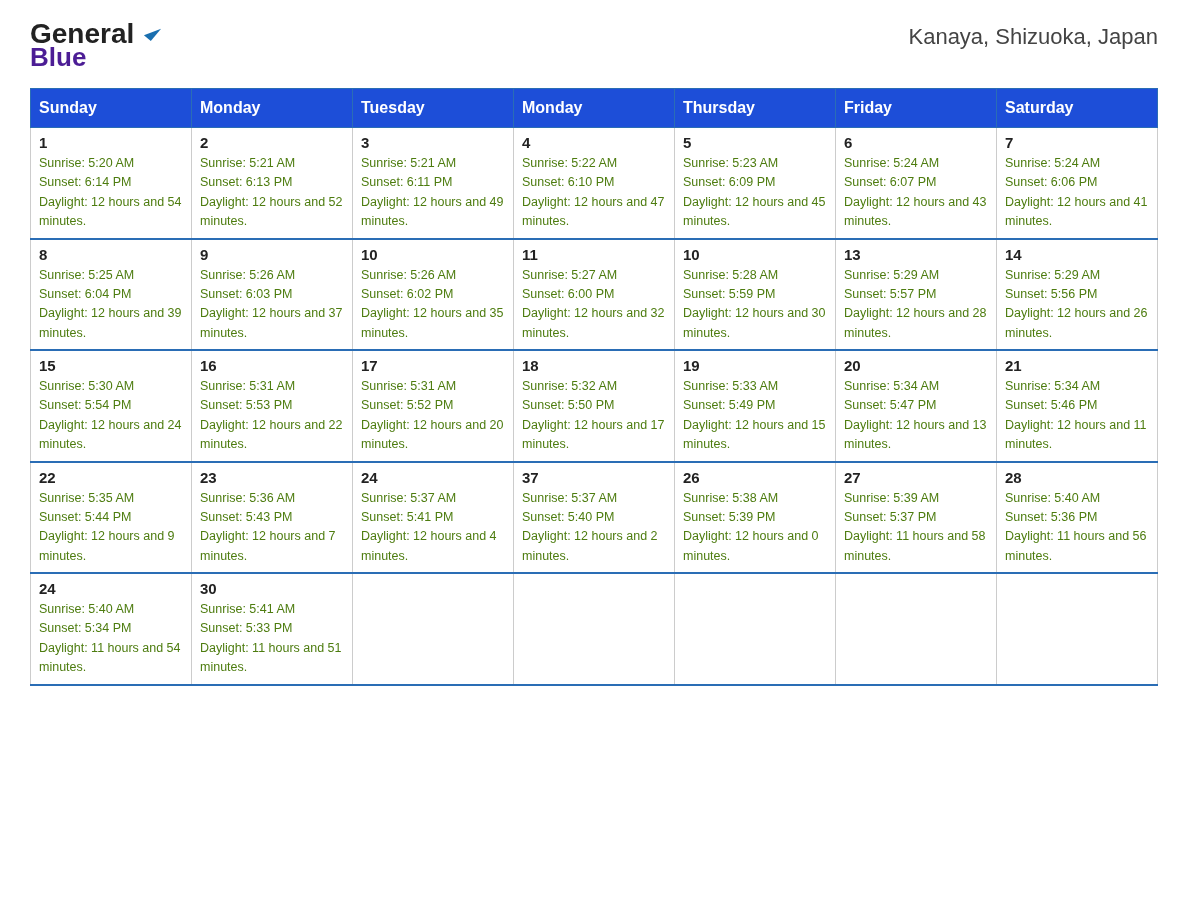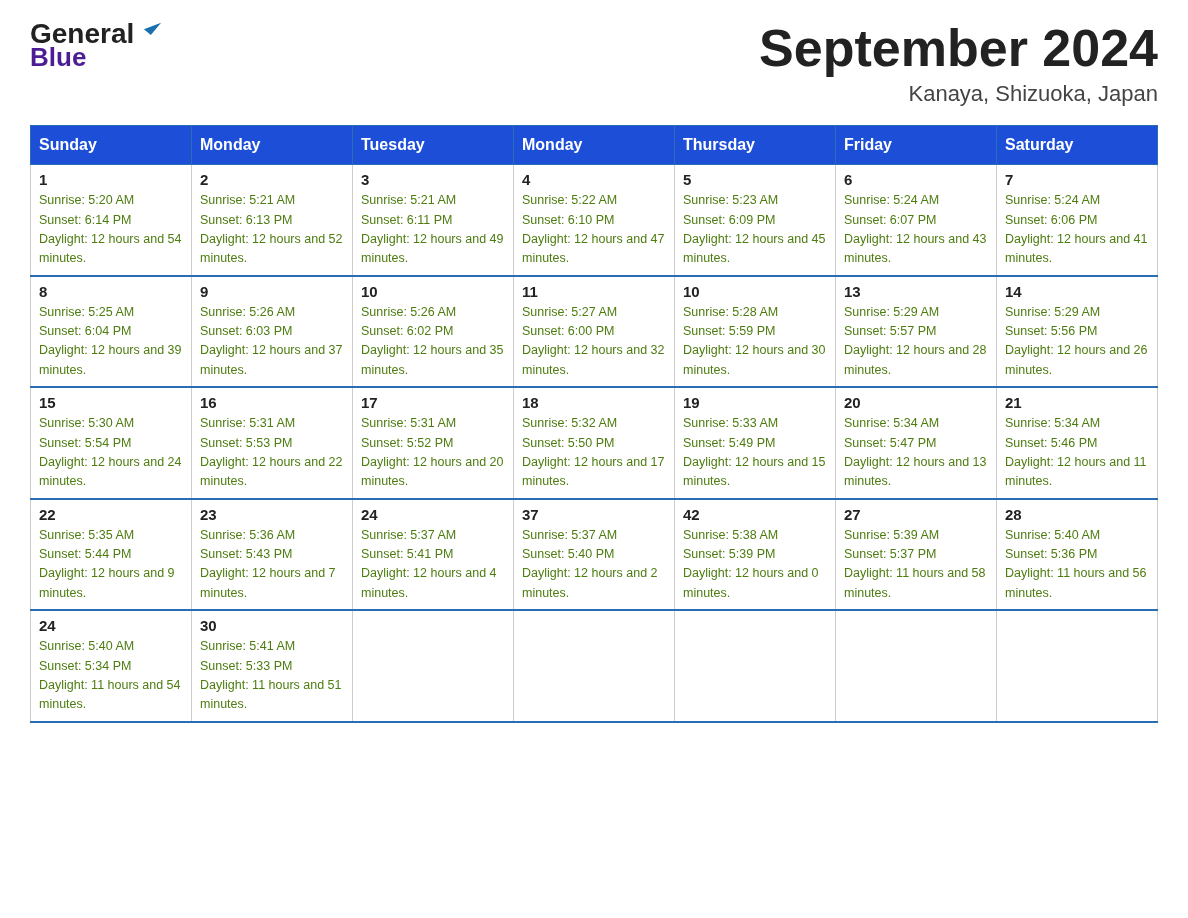--- a/index.html
+++ b/index.html
@@ -80,28 +80,27 @@
     }
     .empty-cell {
       background: #fff;
     }
   </style>
 </head>
 <body>
 
 <div class="header">
   <div class="logo">
-    <div style="display:flex;gap:12px;">
+    <div style="display:flex;align-items:center;gap:12px;">
       <span class="logo-text">General</span>
       <span style="display:inline-block;width:0;height:0;border-left:9px solid transparent;border-right:0px solid transparent;border-bottom:16px solid #1a6faf;margin-left:2px;margin-bottom:0;vertical-align:middle;transform:rotate(40deg);position:relative;top:-2px;"></span>
     </div>
     <span class="logo-text" style="color:#4c1d95;font-size:26px;margin-top:-4px;">Blue</span>
   </div>
   <div class="title-block">
-    <div class="calendar-title">September 2024</div>
     <div class="calendar-subtitle">Kanaya, Shizuoka, Japan</div>
   </div>
 </div>
 
 <table>
   <thead>
     <tr>
     <th>Sunday</th>
         <th>Monday</th>
         <th>Tuesday</th>
@@ -162,21 +161,21 @@
       </tr>
       <tr>
         <td><span class="day-num">22</span>
 <span class="day-info">Sunrise: 5:35 AM<br>Sunset: 5:44 PM<br>Daylight: 12 hours and 9 minutes.</span></td>
         <td><span class="day-num">23</span>
 <span class="day-info">Sunrise: 5:36 AM<br>Sunset: 5:43 PM<br>Daylight: 12 hours and 7 minutes.</span></td>
         <td><span class="day-num">24</span>
 <span class="day-info">Sunrise: 5:37 AM<br>Sunset: 5:41 PM<br>Daylight: 12 hours and 4 minutes.</span></td>
         <td><span class="day-num">37</span>
 <span class="day-info">Sunrise: 5:37 AM<br>Sunset: 5:40 PM<br>Daylight: 12 hours and 2 minutes.</span></td>
-        <td><span class="day-num">42</span>
+        <td><span class="day-num">26</span>
 <span class="day-info">Sunrise: 5:38 AM<br>Sunset: 5:39 PM<br>Daylight: 12 hours and 0 minutes.</span></td>
         <td><span class="day-num">27</span>
 <span class="day-info">Sunrise: 5:39 AM<br>Sunset: 5:37 PM<br>Daylight: 11 hours and 58 minutes.</span></td>
         <td><span class="day-num">28</span>
 <span class="day-info">Sunrise: 5:40 AM<br>Sunset: 5:36 PM<br>Daylight: 11 hours and 56 minutes.</span></td>
       </tr>
       <tr>
         <td><span class="day-num">24</span>
 <span class="day-info">Sunrise: 5:40 AM<br>Sunset: 5:34 PM<br>Daylight: 11 hours and 54 minutes.</span></td>
         <td><span class="day-num">30</span>

